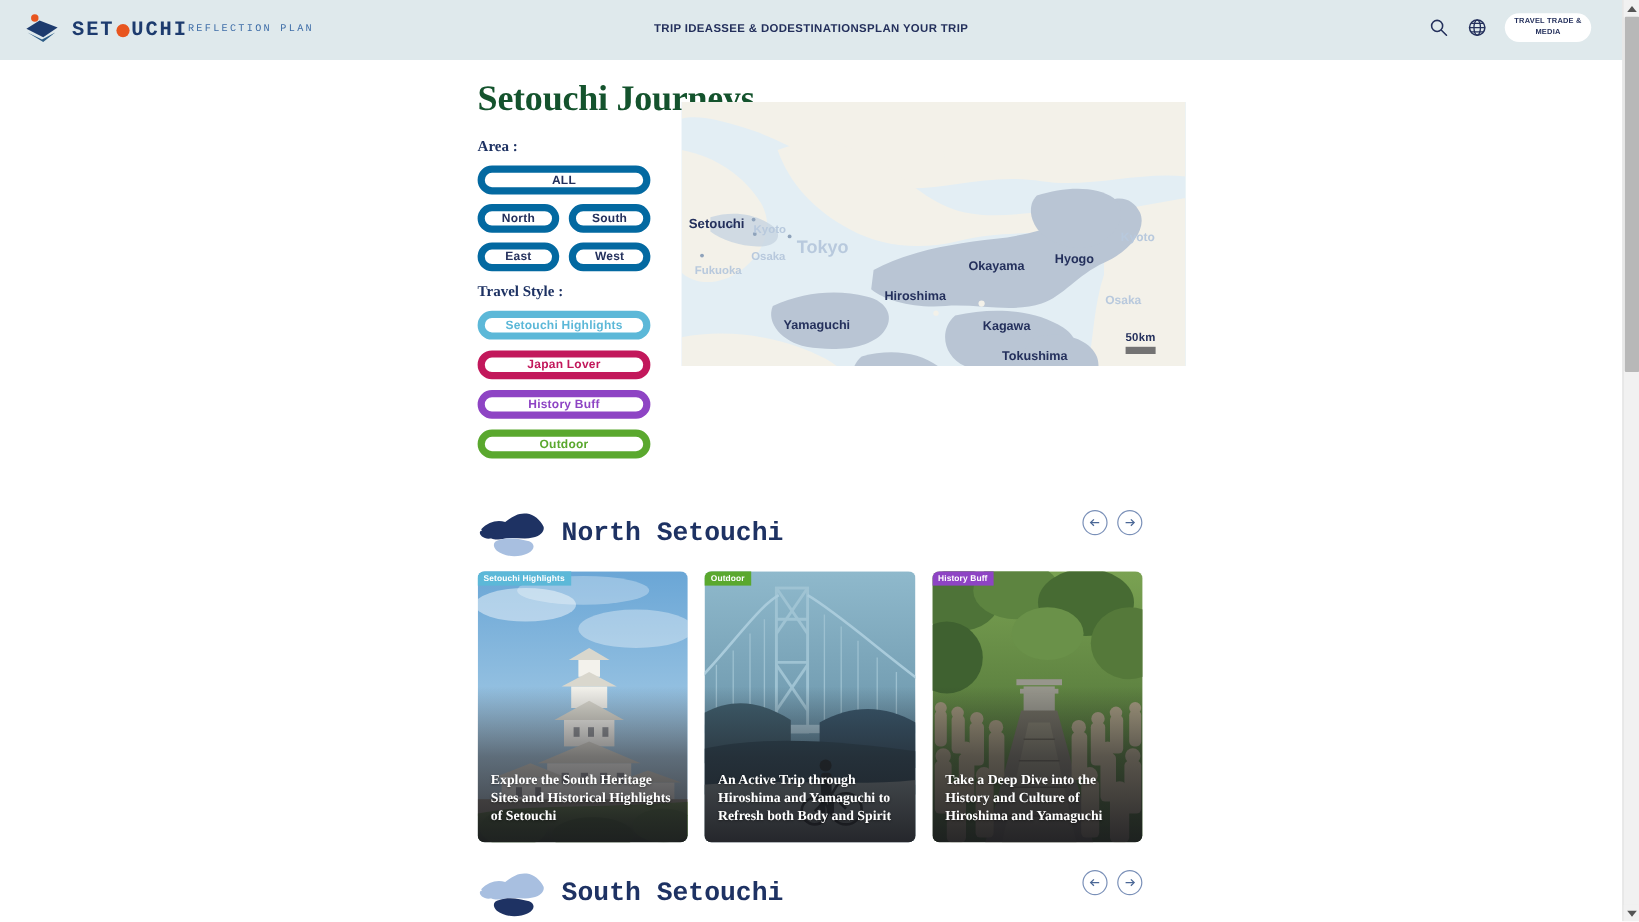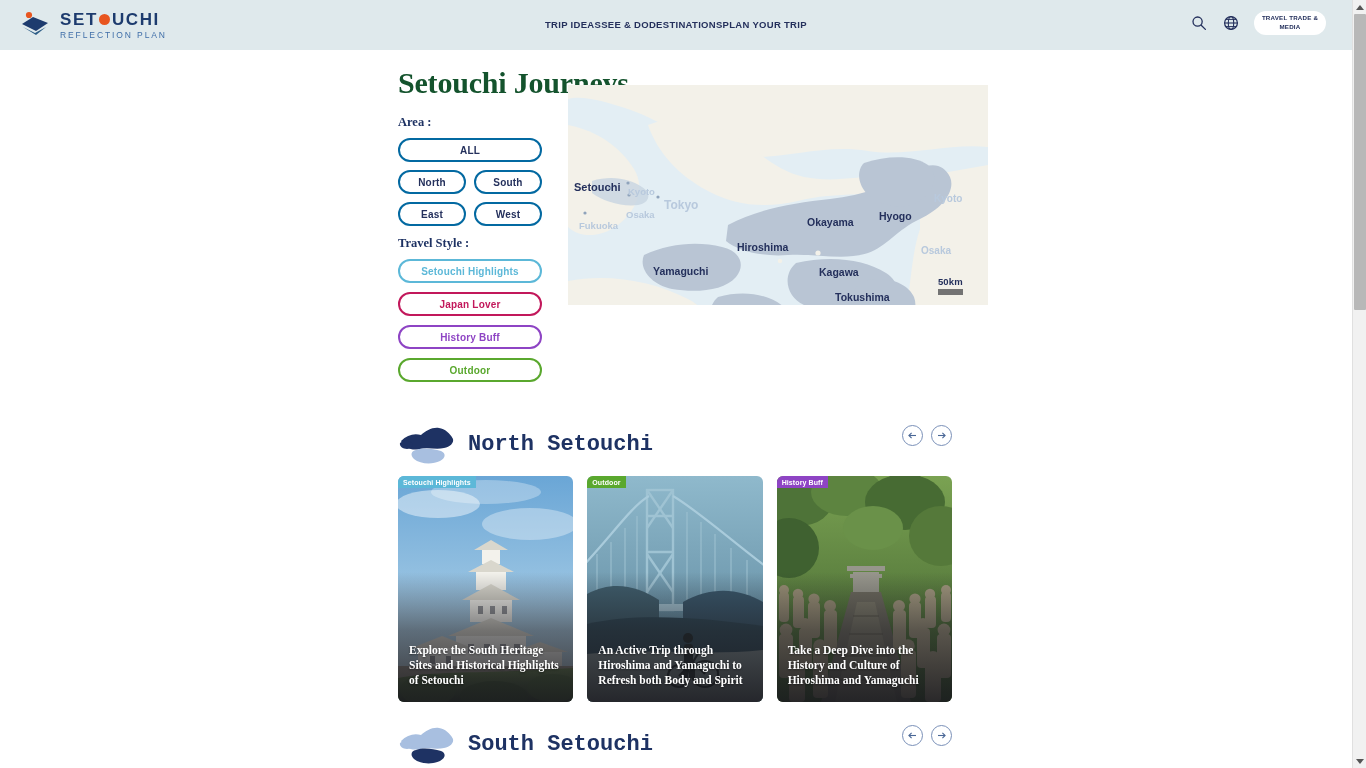--- a/index.html
+++ b/index.html
@@ -21,21 +21,21 @@
     position: absolute; top: 0; left: 0;
     width: 1352px; height: 50px;
     background: #dfe9ec;
     display: flex; align-items: center;
   }
   .logo-wrap {
     display: flex; align-items: center;
     margin-left: 18px; gap: 8px;
   }
   .logo-mark { position: relative; width: 34px; height: 30px; }
-  .logo-text { display: flex; flex-direction: column; line-height: 1; }
+  .logo-text { display: flex; flex-direction: row; line-height: 1; font-family: Liberation Mono, monospace; }
   .logo-line1 {
     font-size: 17px; font-weight: bold; letter-spacing: 1.6px;
     color: #1d3b6e; display: flex; align-items: center;
   }
   .logo-o {
     display: inline-block; width: 11px; height: 11px;
     background: #e8551f; border-radius: 50%;
     margin: 0 1.5px;
   }
   .logo-line2 {
@@ -98,21 +98,21 @@
 
   
   .filters { position: absolute; left: 398px; top: 115px; width: 146px; }
   .filter-label {
     font-family: "Liberation Serif", serif;
     font-size: 12.5px; font-weight: bold; color: #1e3263;
     margin-bottom: 8px;
   }
   .pill {
     height: 24px; border-radius: 12px;
-    border: 2px solid #0369a1; background: #fff;
+    border: 6px solid #0369a1; background: #fff;
     display: flex; align-items: center; justify-content: center;
     font-size: 10px; font-weight: bold; color: #24305c;
     cursor: pointer; letter-spacing: 0.2px;
   }
   .pill.wide { width: 144px; margin-bottom: 8px; }
   .pill-row { display: flex; gap: 8px; margin-bottom: 8px; }
   .pill.half { width: 68px; }
   .filter-label.style { margin-top: 10px; margin-bottom: 8px; }
   .pill.style { width: 144px; margin-bottom: 9px; font-size: 10px; }
 
@@ -287,21 +287,21 @@
 
       <circle cx="230" cy="30" r="5" fill="#f3f1e9"></circle>
       <circle cx="216" cy="44" r="3.4" fill="#f3f1e9"></circle>
       <circle cx="250" cy="168" r="2.6" fill="#f3f1e9"></circle>
       <circle cx="212" cy="176" r="2.2" fill="#f3f1e9"></circle>
     </svg>
 
     <div class="map-label setouchi" style="left:6px;top:96px;">Setouchi</div>
 
     <div class="map-label faint" style="left:60px;top:101px;font-size:9.5px;">Kyoto</div>
-    <div class="map-label faint" style="left:96px;top:113px;font-size:12px;">Tokyo</div>
+    <div class="map-label faint" style="left:96px;top:113px;font-size:15px;">Tokyo</div>
     <div class="map-label faint" style="left:58px;top:124px;font-size:9.5px;">Osaka</div>
     <div class="map-label faint" style="left:11px;top:135px;font-size:9.5px;">Fukuoka</div>
     <div class="map-label faint" style="left:47px;top:224px;font-size:10px;">Fukuoka</div>
     <div class="map-label faint" style="left:366px;top:108px;font-size:10px;">Kyoto</div>
     <div class="map-label faint" style="left:353px;top:160px;font-size:10px;">Osaka</div>
 
     <div class="map-label" style="left:311px;top:125px;">Hyogo</div>
     <div class="map-label" style="left:239px;top:131px;">Okayama</div>
     <div class="map-label" style="left:169px;top:156px;">Hiroshima</div>
     <div class="map-label" style="left:85px;top:180px;">Yamaguchi</div>

